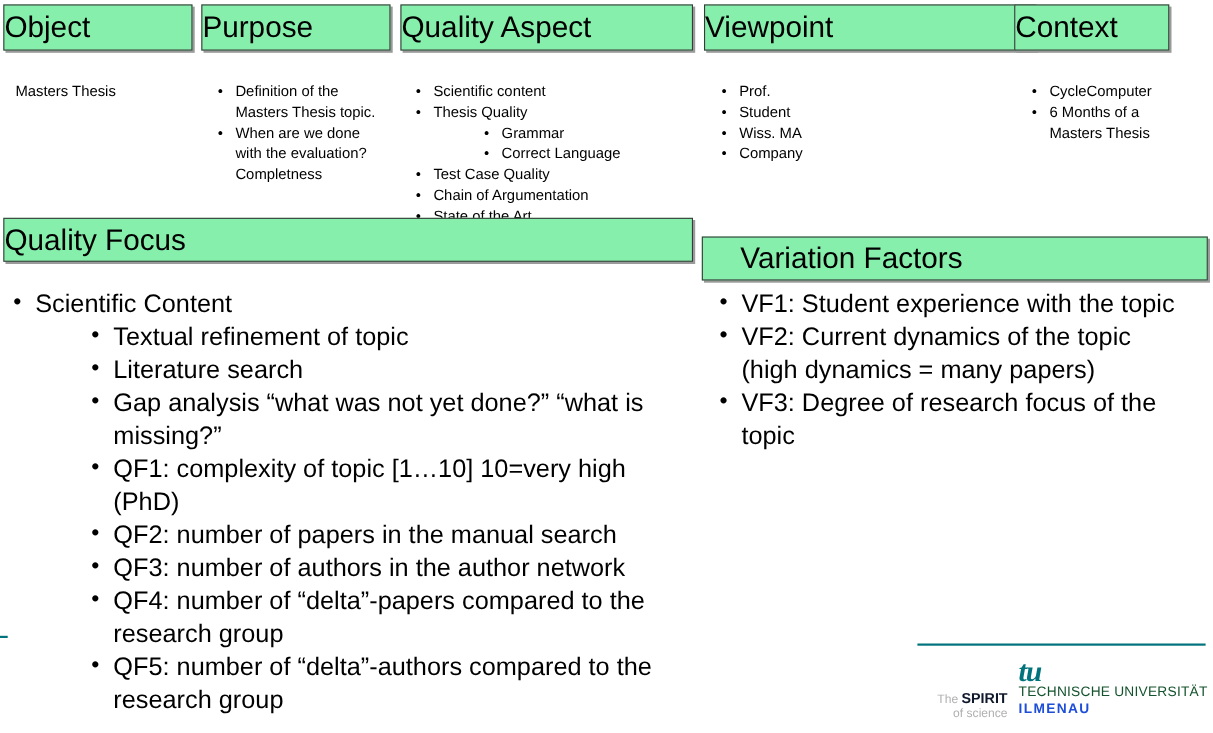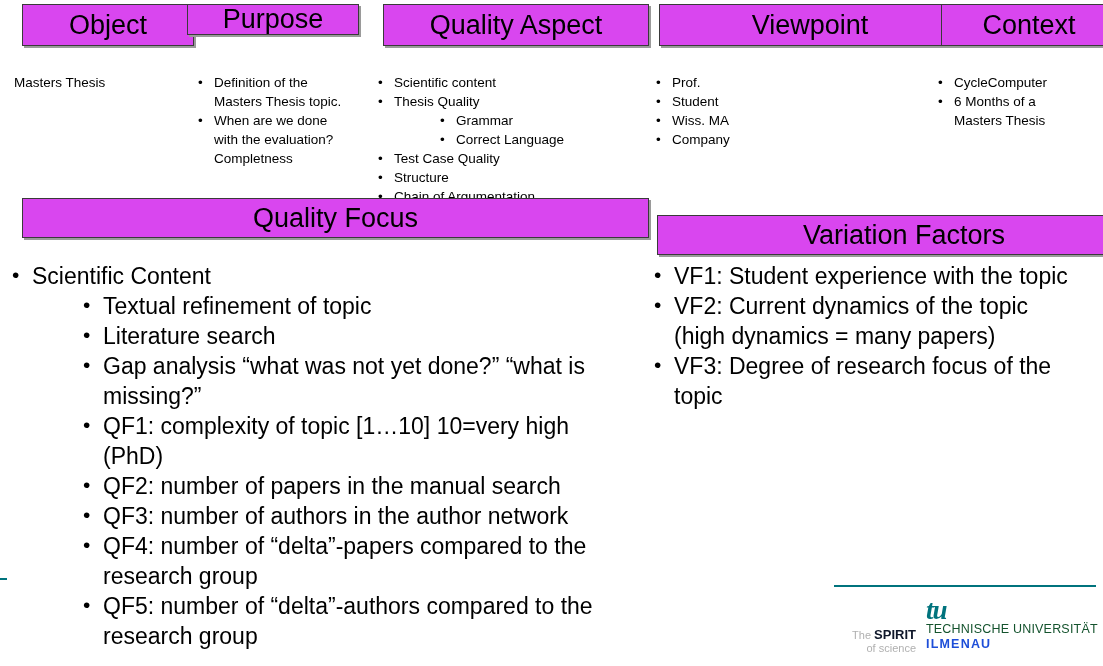--- a/index.html
+++ b/index.html
@@ -12,28 +12,27 @@
     height: 666px;
     position: relative;
     overflow: hidden;
     font-family: "Liberation Sans", sans-serif;
     color: #000000;
   }
 
   
   .hdr-box {
     position: absolute;
-    background: #d946ef;
+    background: #86efac;
     border: 1px solid #3a3a3a;
     box-shadow: 2px 2px 0 0 #9a9a9a;
     display: flex;
     align-items: center;
-    justify-content: center;
+    justify-content: flex-start;
     box-sizing: border-box;
-    margin-left: 19px;
   }
   .hdr-box .hdr-label {
     font-size: 27px;
     line-height: 1;
     letter-spacing: 0px;
     white-space: nowrap;
     color: #000;
   }
 
   
@@ -166,33 +165,33 @@
     color: #1d4ed8;
   }
 </style>
 </head>
 <body>
 
 <div class="hdr-box" style="left:3px; top:4px; width:172px; height:42px;">
   <span class="hdr-label">Object</span>
 </div>
 
-<div class="hdr-box" style="left:168px; top:4px; width:172px; height:31px;">
+<div class="hdr-box" style="left:183px; top:4px; width:172px; height:42px;">
   <span class="hdr-label">Purpose</span>
 </div>
 
 <div class="hdr-box" style="left:364px; top:4px; width:266px; height:42px;">
   <span class="hdr-label">Quality Aspect</span>
 </div>
 
 <div class="hdr-box" style="left:640px; top:4px; width:302px; height:42px;">
   <span class="hdr-label">Viewpoint</span>
 </div>
 
-<div class="hdr-box" style="left:922px; top:4px; width:176px; height:42px;">
+<div class="hdr-box" style="left:922px; top:4px; width:141px; height:42px;">
   <span class="hdr-label">Context</span>
 </div>
 
 <div class="txt-col" style="left:14px; top:73px; width:150px;">
   <div class="plain">Masters Thesis</div>
 </div>
 
 <div class="txt-col" style="left:192px; top:73px; width:160px;">
   <ul class="b1">
     <li>Definition of the Masters Thesis topic.</li>
@@ -204,21 +203,20 @@
   <ul class="b1">
     <li>Scientific content</li>
     <li>
       <span>Thesis Quality</span>
       <ul class="b2">
         <li>Grammar</li>
         <li>Correct Language</li>
       </ul>
     </li>
     <li>Test Case Quality</li>
-    <li>Structure</li>
     <li>Chain of Argumentation</li>
     <li>State of the Art</li>
   </ul>
 </div>
 
 <div class="txt-col" style="left:650px; top:73px; width:250px;">
   <ul class="b1">
     <li>Prof.</li>
     <li>Student</li>
     <li>Wiss. MA</li>

